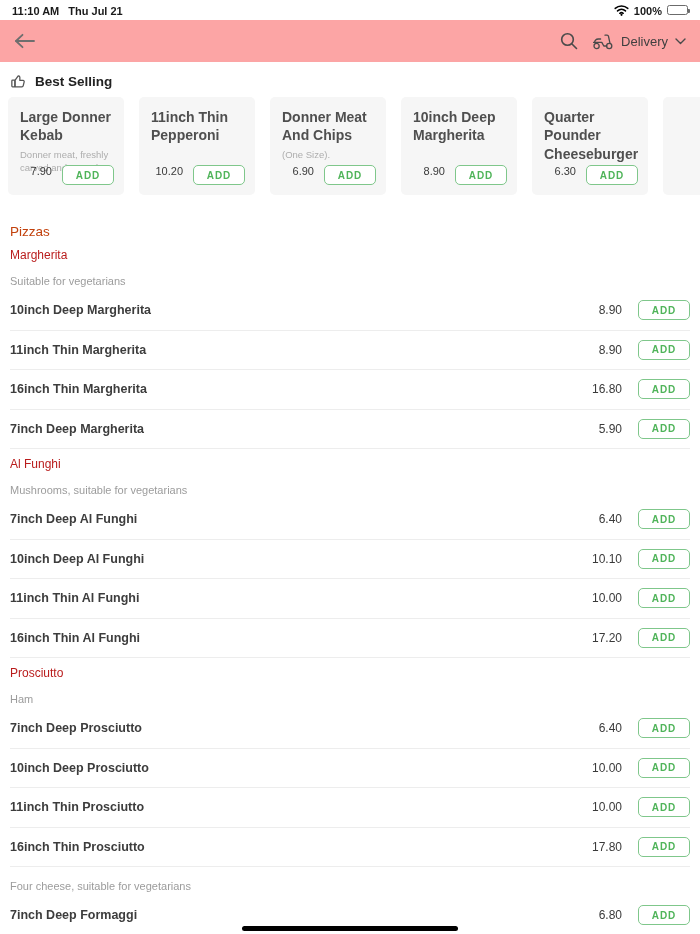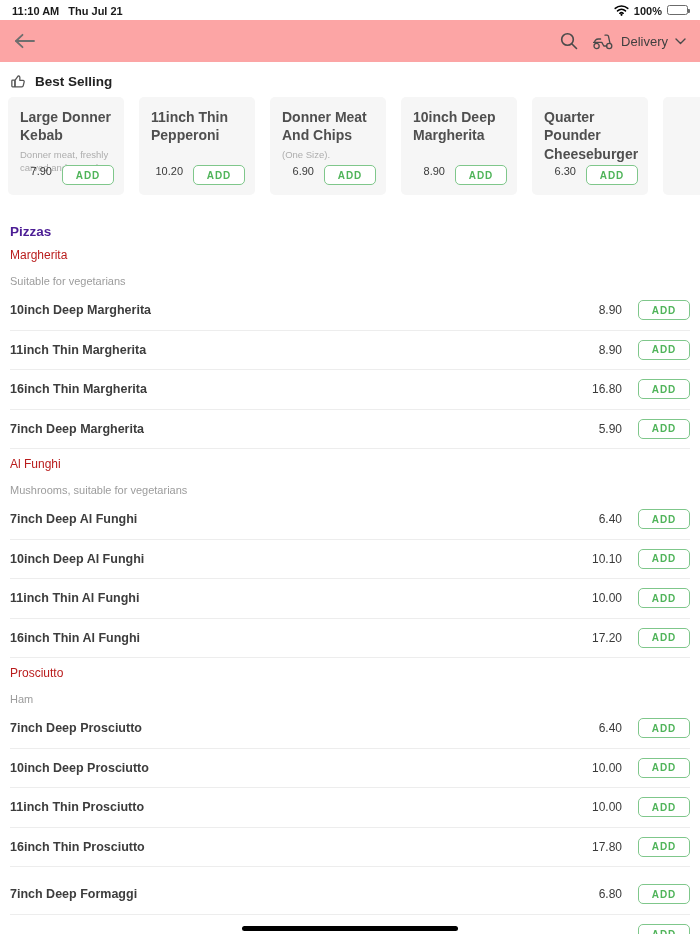--- a/index.html
+++ b/index.html
@@ -38,21 +38,21 @@
   .card-bottom { position:absolute; left:12px; right:10px; bottom:10px; display:flex;
     align-items:flex-start; justify-content:flex-end; gap:10px; }
   .price { font-size:11px; color:#3a3a3a; }
   .add-btn { width:52px; height:20px; background:#fff; border:1px solid #7fc78b; border-radius:5px;
     color:#50b45a; font-size:10px; font-weight:bold; letter-spacing:1px;
     display:flex; align-items:center; justify-content:center; cursor:pointer;
     font-family:"Liberation Sans","DejaVu Sans",sans-serif; }
 
   
   .menu-wrap { padding:0 10px; }
-  .category-title { margin-top:29px; font-size:13.5px; font-weight:bold; color:#4c1d95; line-height:16px; }
+  .category-title { margin-top:29px; font-size:13.5px; font-weight:normal; color:#c2410c; line-height:16px; }
   .menu-section { margin-top:8px; }
   .sec-name { font-size:12px; color:#b91c1c; line-height:14px; }
   .sec-desc { margin-top:13px; font-size:11px; color:#9c9c9c; line-height:13px; }
   .sec-rows { margin-top:3px; }
   .menu-row { height:39.5px; display:flex; align-items:center; justify-content:space-between;
     border-bottom:1px solid #ededed; }
   .row-name { font-size:12.5px; font-weight:bold; color:#3d3d3d; }
   .row-right { display:flex; align-items:center; gap:16px; }
   .row-price { font-size:12px; color:#3a3a3a; }
   .menu-row.partial { border-bottom:none; }
@@ -283,20 +283,21 @@
           <div class="menu-row">
     <span class="row-name">16inch Thin Prosciutto</span>
     <span class="row-right">
       <span class="row-price">17.80</span>
       <button class="add-btn">ADD</button>
     </span>
   </div>
         </div>
   </div>
       <div class="menu-section">
+    <div class="sec-desc">Four cheese, suitable for vegetarians</div>
     <div class="sec-rows">
           <div class="menu-row">
     <span class="row-name">7inch Deep Formaggi</span>
     <span class="row-right">
       <span class="row-price">6.80</span>
       <button class="add-btn">ADD</button>
     </span>
   </div>
         </div>
   </div>

